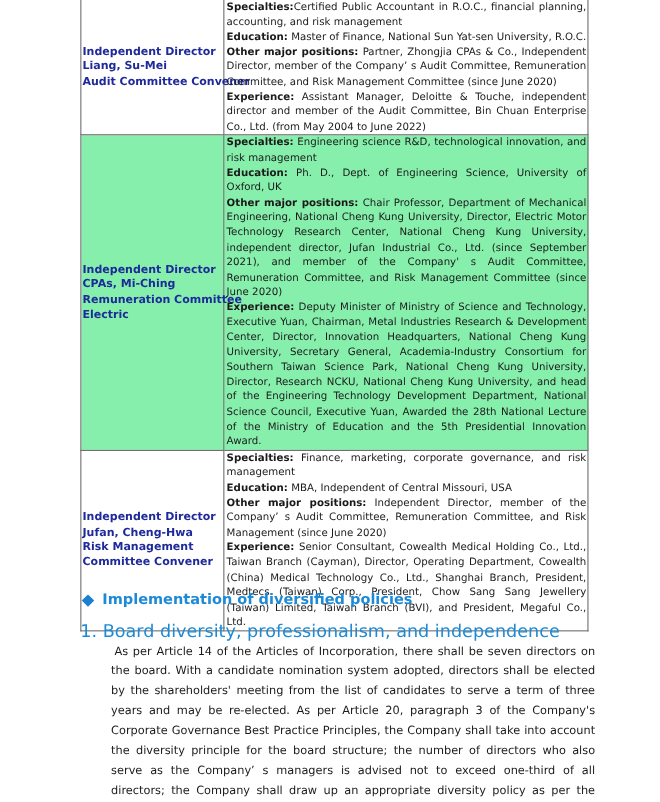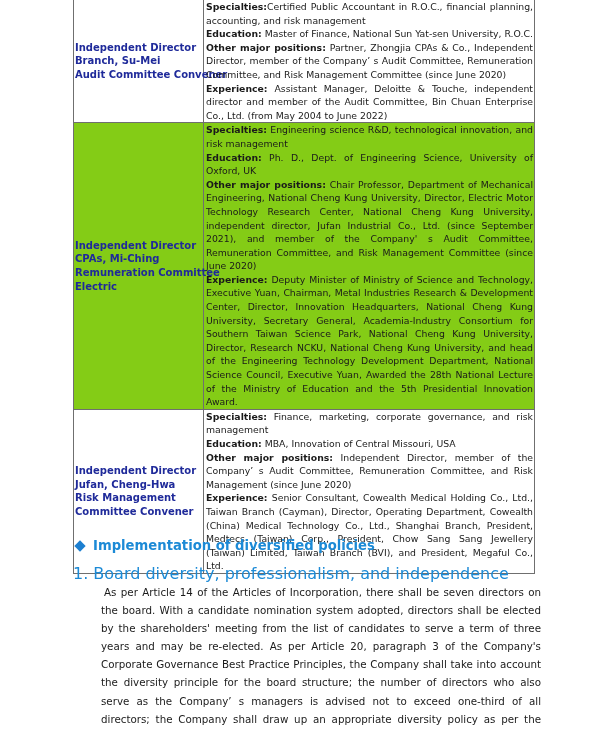--- a/index.html
+++ b/index.html
@@ -51,21 +51,21 @@
     text-align: justify;
     color: #1a1a1a;
   }
   td.desc-cell p {
     margin: 0;
     text-align: justify;
   }
   td.desc-cell .lbl {
     font-weight: bold;
   }
-  tr.shaded td { background: #84cc16; }
+  tr.shaded td { background: #86efac; }
   .sec-heading {
     position: absolute;
     left: 75px;
     top: 538px;
     font-size: 13.2px;
     color: #1c8ad6;
     display: flex;
     align-items: center;
     font-weight: 600;
     white-space: nowrap;
@@ -107,21 +107,21 @@
   <table class="directors">
     <colgroup>
         <col class="c1">
         <col class="c2">
       </colgroup>
     <tbody>
 
       <tr style="height:122px;">
         <td class="name-cell">
           <span class="ln">Independent Director</span>
-          <span class="ln">Branch, Su-Mei</span>
+          <span class="ln">Liang, Su-Mei</span>
           <span class="ln">Audit Committee Convener</span>
         </td>
         <td class="desc-cell">
           <p><span class="lbl">Specialties:</span><span>Certified Public Accountant in R.O.C., financial planning, accounting, and risk management</span></p>
           <p><span class="lbl">Education:</span><span> Master of Finance, National Sun Yat-sen University, R.O.C.</span></p>
           <p><span class="lbl">Other major positions:</span><span> Partner, Zhongjia CPAs &amp; Co., Independent Director, member of the Company’ s Audit Committee, Remuneration Committee, and Risk Management Committee (since June 2020)</span></p>
           <p><span class="lbl">Experience:</span><span> Assistant Manager, Deloitte &amp; Touche, independent director and member of the Audit Committee, Bin Chuan Enterprise Co., Ltd. (from May 2004 to June 2022)</span></p>
         </td>
       </tr>
 
@@ -142,21 +142,21 @@
 
       <tr style="height:150px;">
         <td class="name-cell">
           <span class="ln">Independent Director</span>
           <span class="ln">Jufan, Cheng-Hwa</span>
           <span class="ln">Risk Management</span>
           <span class="ln">Committee Convener</span>
         </td>
         <td class="desc-cell">
           <p><span class="lbl">Specialties:</span><span> Finance, marketing, corporate governance, and risk management</span></p>
-          <p><span class="lbl">Education:</span><span> MBA, Innovation of Central Missouri, USA</span></p>
+          <p><span class="lbl">Education:</span><span> MBA, Independent of Central Missouri, USA</span></p>
           <p><span class="lbl">Other major positions:</span><span> Independent Director, member of the Company’ s Audit Committee, Remuneration Committee, and Risk Management (since June 2020)</span></p>
           <p><span class="lbl">Experience:</span><span> Senior Consultant, Cowealth Medical Holding Co., Ltd., Taiwan Branch (Cayman), Director, Operating Department, Cowealth (China) Medical Technology Co., Ltd., Shanghai Branch, President, Medtecs (Taiwan) Corp., President, Chow Sang Sang Jewellery (Taiwan) Limited, Taiwan Branch (BVI), and President, Megaful Co., Ltd.</span></p>
         </td>
       </tr>
     </tbody>
   </table>
 
   <div class="sec-heading">
     <span class="diamond"></span>
     <span>Implementation of diversified policies</span>

